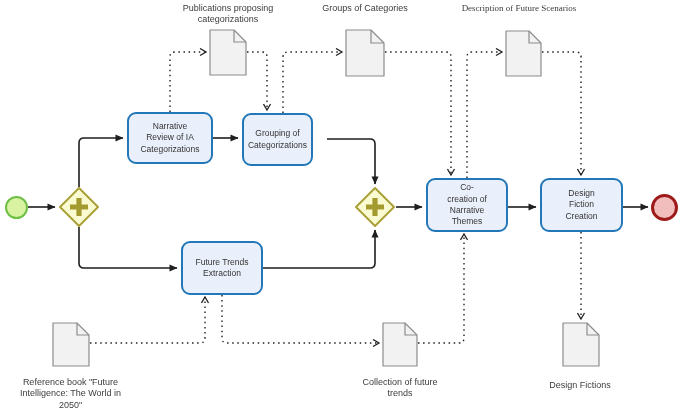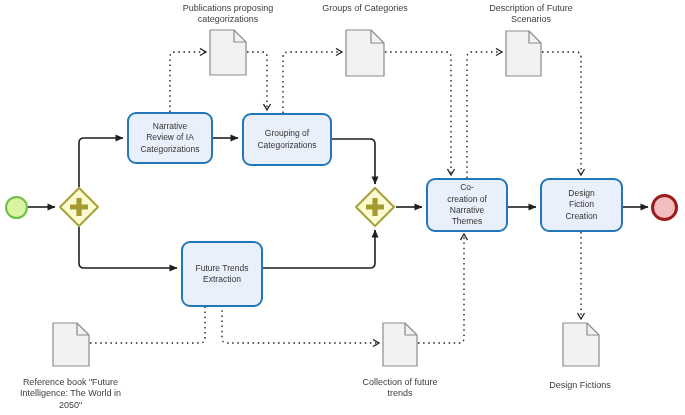--- a/index.html
+++ b/index.html
@@ -76,24 +76,24 @@
     <path class="gw-plus" d="M20,11 V29 M11,20 H29"></path>
   </svg>
   <svg class="node" style="left:355px;top:187px;" width="40" height="40" viewBox="0 0 40 40">
     <path class="gw-diamond" d="M20,1 L39,20 L20,39 L1,20 Z"></path>
     <path class="gw-plus" d="M20,11 V29 M11,20 H29"></path>
   </svg>
 
   <div class="node task" style="left:127px;top:112px;width:86px;height:52px;padding:14px 10px;">
     <span>Narrative Review of IA Categorizations</span>
   </div>
-  <div class="node task" style="left:242px;top:113px;width:90px;height:53px;padding:0 9px;">
+  <div class="node task" style="left:242px;top:113px;width:71px;height:53px;padding:0 9px;">
     <span>Grouping of Categorizations</span>
   </div>
-  <div class="node task" style="left:181px;top:241px;width:82px;height:66px;padding:0 9px;">
+  <div class="node task" style="left:181px;top:241px;width:82px;height:54px;padding:0 9px;">
     <span>Future Trends Extraction</span>
   </div>
   <div class="node task" style="left:426px;top:178px;width:82px;height:54px;padding:0 19px;">
     <span>Co-creation of Narrative Themes</span>
   </div>
   <div class="node task" style="left:540px;top:178px;width:83px;height:54px;padding:0 17px;">
     <span>Design Fiction Creation</span>
   </div>
 
   <svg class="node" style="left:209px;top:29px;" width="38" height="47" viewBox="0 0 38 47">
@@ -116,18 +116,18 @@
     <path class="doc-body" d="M1,1 H23 L35,13 V44 H1 Z"></path>
       <path class="doc-fold" d="M23,1 V13 H35"></path>
   </svg>
   <svg class="node" style="left:562px;top:322px;" width="38" height="45" viewBox="0 0 38 45">
     <path class="doc-body" d="M1,1 H25 L37,13 V44 H1 Z"></path>
       <path class="doc-fold" d="M25,1 V13 H37"></path>
   </svg>
 
   <div class="lbl" style="left:163px;top:3px;width:130px;">Publications proposing categorizations</div>
   <div class="lbl" style="left:305px;top:3px;width:120px;">Groups of Categories</div>
-  <div class="lbl" style="left:472px;top:3px;width:118px;">Description of Future Scenarios</div>
+  <div class="lbl" style="left:460px;top:3px;width:118px;font-family:Liberation Serif, serif;">Description of Future Scenarios</div>
   <div class="lbl" style="left:11px;top:377px;width:119px;">Reference book "Future Intelligence: The World in 2050"</div>
   <div class="lbl" style="left:360px;top:377px;width:80px;">Collection of future trends</div>
   <div class="lbl" style="left:530px;top:380px;width:100px;">Design Fictions</div>
 
 </div>
 
 </body></html>

